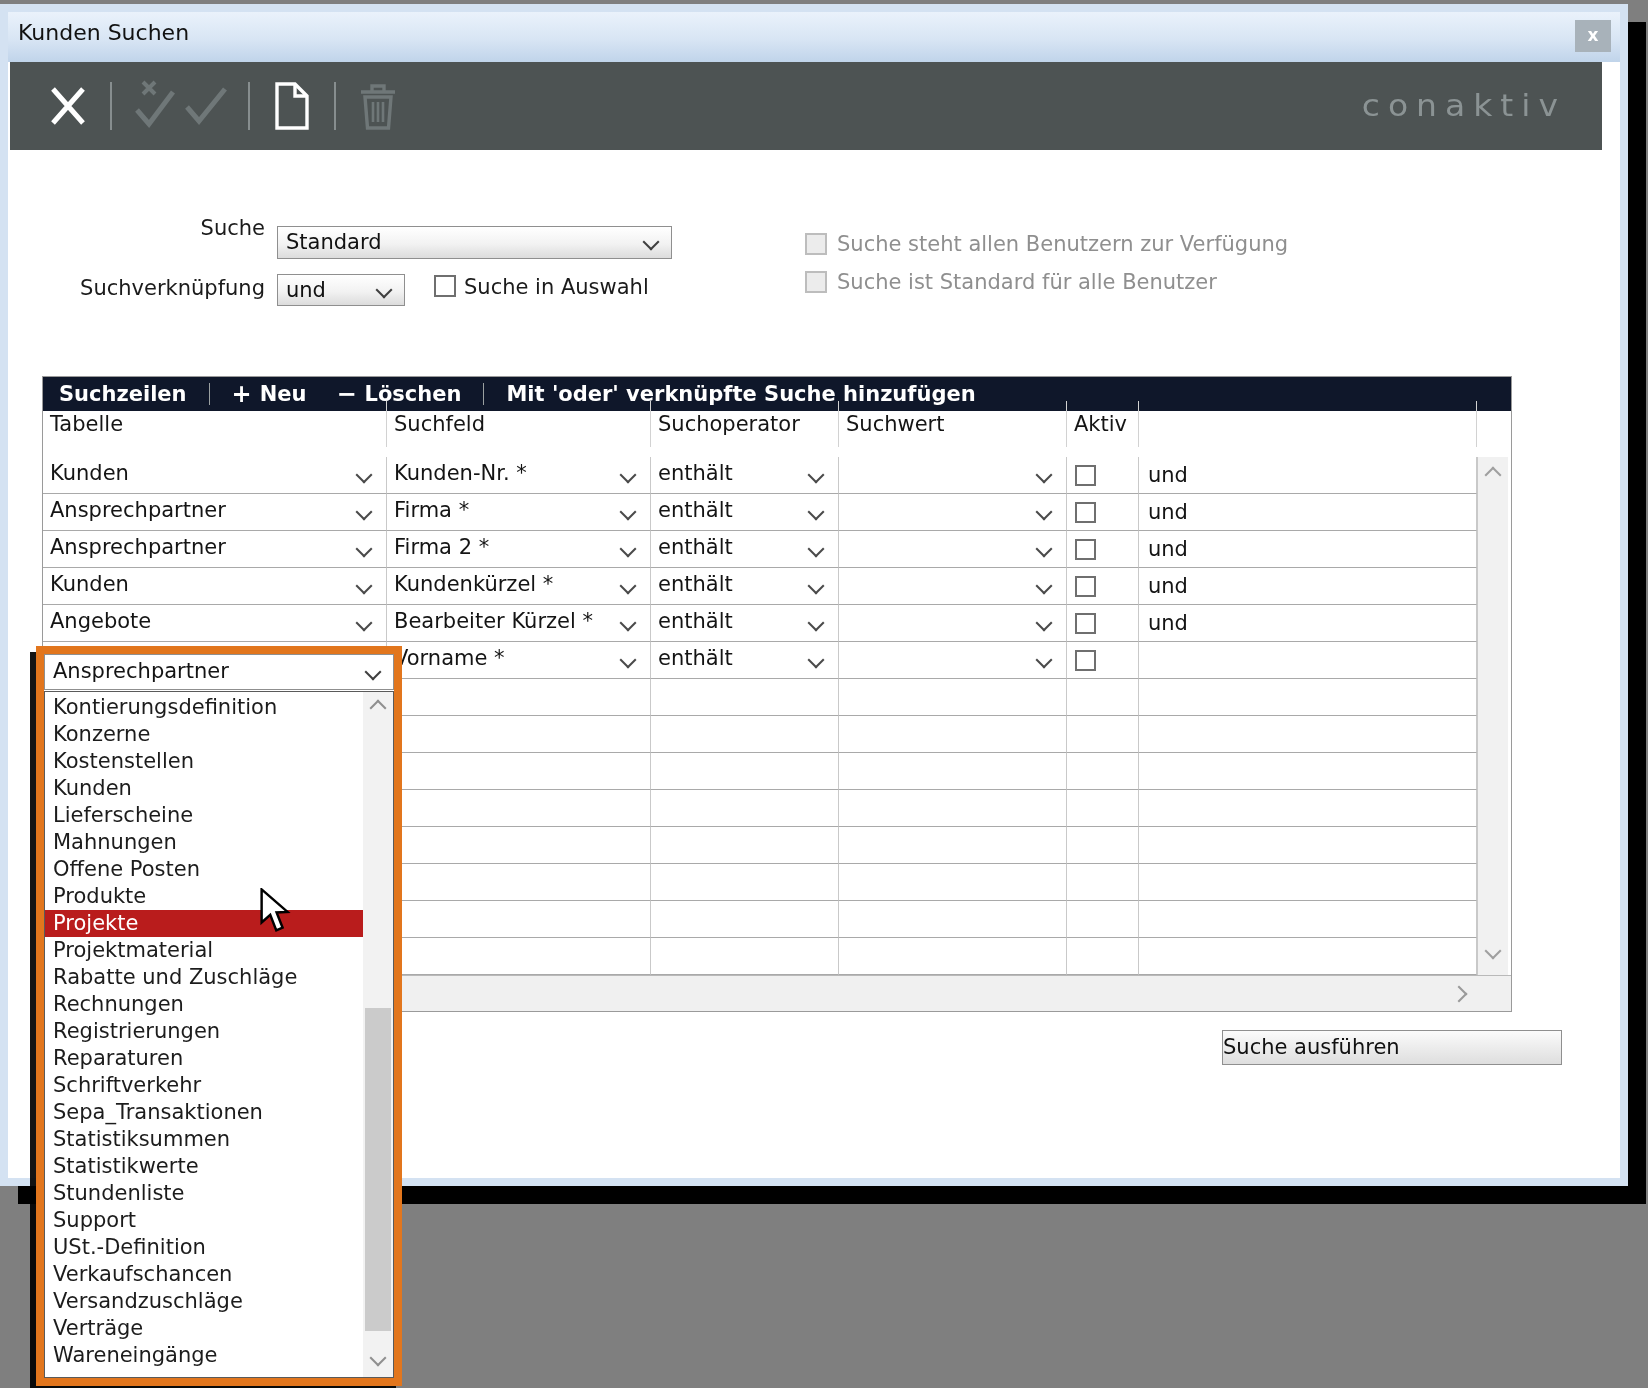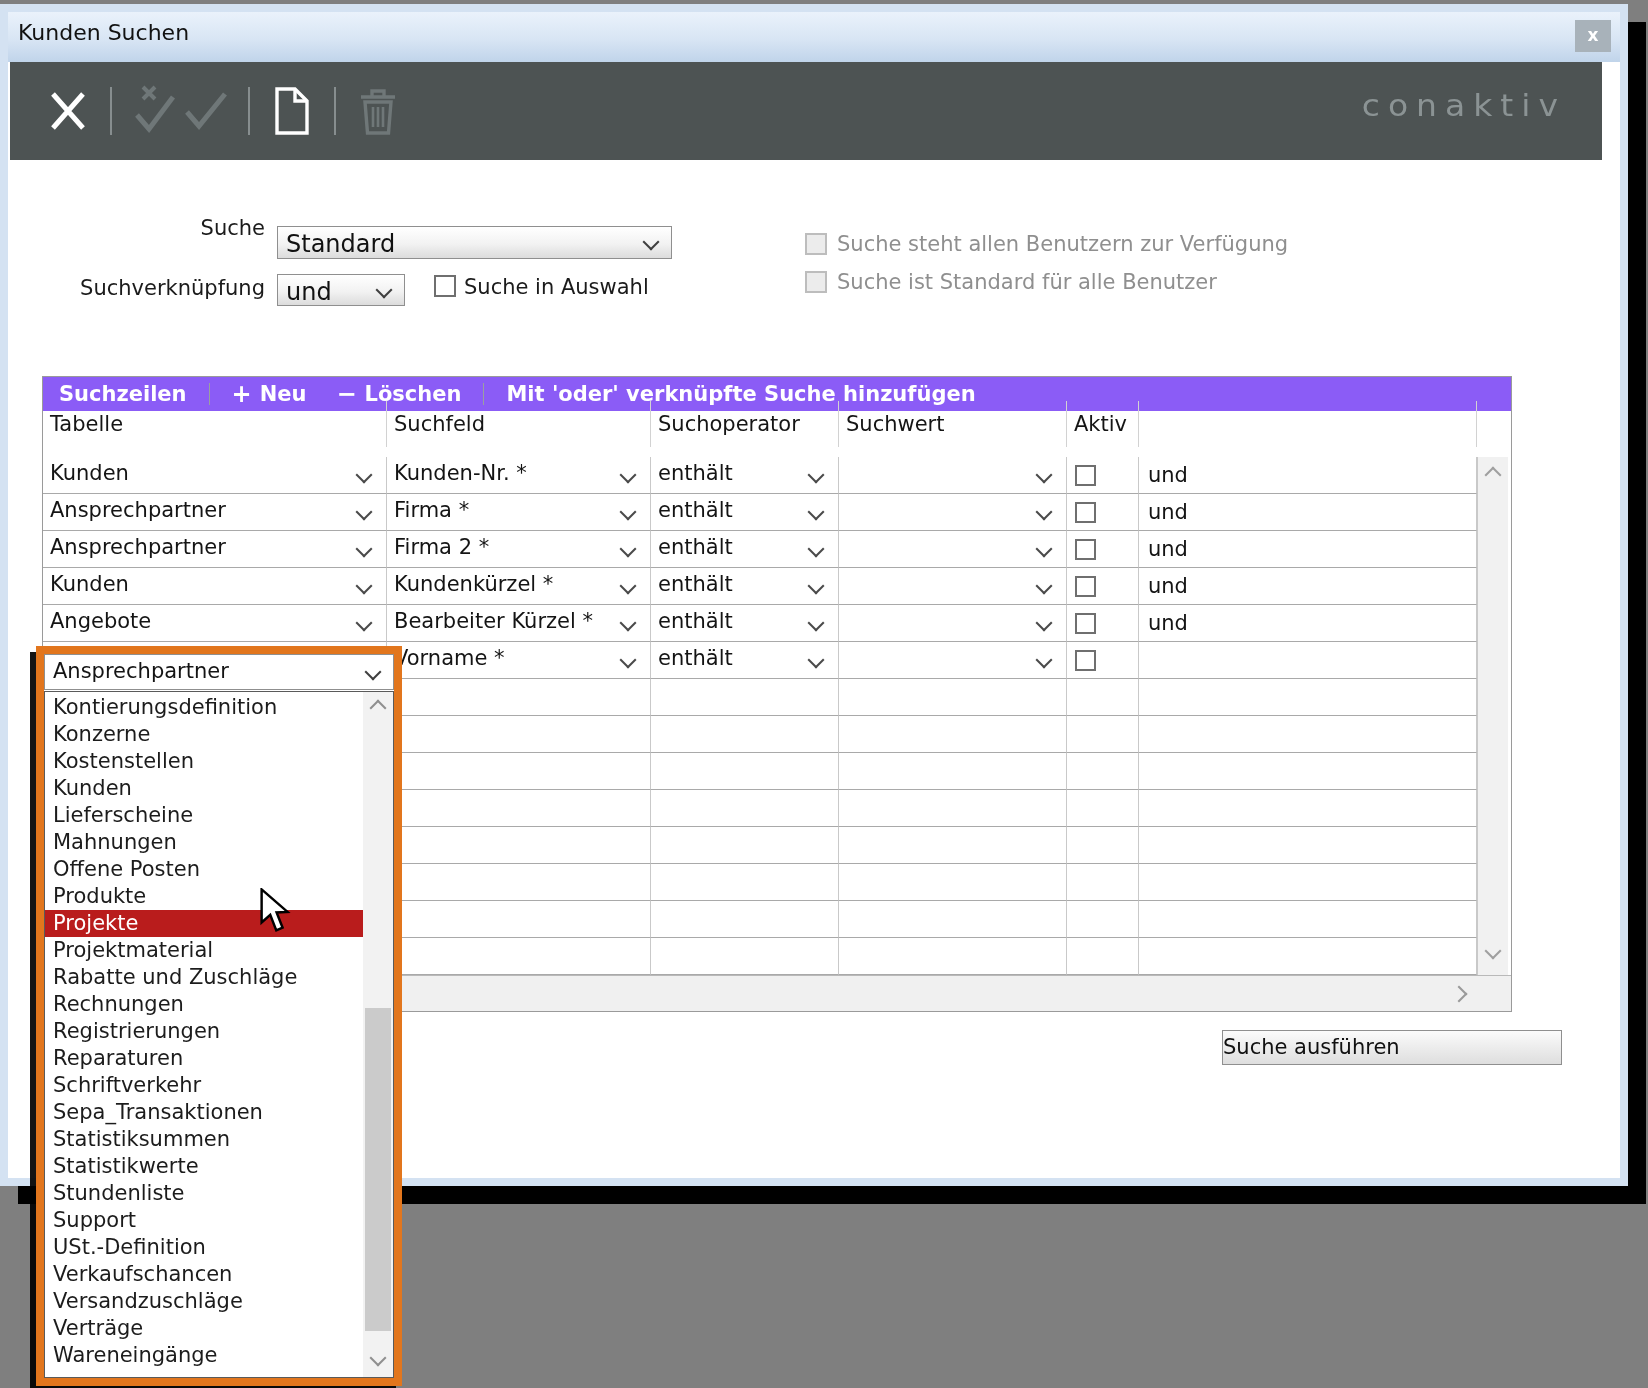--- a/index.html
+++ b/index.html
@@ -9,46 +9,46 @@
   
   .window{position:absolute;left:0;top:4px;width:1628px;height:1182px;box-sizing:border-box;
     background:#ffffff;border:8px solid #d4e2f2;box-shadow:18px 18px 0 #000000;}
   .titlebar{position:absolute;left:0;top:0;width:100%;height:50px;
     background:linear-gradient(180deg,#eaf2fb 0%,#d8e5f4 55%,#c0d4ea 100%);}
   .title{position:absolute;left:10px;top:8px;font-size:22px;color:#121212;}
   .close-btn{position:absolute;left:1567px;top:8px;width:36px;height:32px;background:#a8b2ba;
     color:#ffffff;font-size:17px;font-weight:bold;text-align:center;line-height:31px;cursor:default;}
 
   
-  .toolbar{position:absolute;left:2px;top:50px;width:1592px;height:98px;background:#4d5353;
+  .toolbar{position:absolute;left:2px;top:50px;width:1592px;height:88px;background:#4d5353;
     display:flex;align-items:center;padding-left:32px;box-sizing:border-box;}
   .tb-sep{width:2px;height:48px;background:#878e8f;margin:0 16px;}
   .tb-icon{display:flex;align-items:center;justify-content:center;width:52px;height:56px;}
   .brand{position:absolute;right:36px;top:24px;font-size:33px;color:#8b9394;letter-spacing:8px;
     transform:scaleY(.92);}
 
   
   .flabel{position:absolute;font-size:21px;color:#1b1b1b;white-space:nowrap;}
   .flabel.right{text-align:right;}
   .combo{box-sizing:border-box;border:1px solid #8f8f8f;
     background:linear-gradient(180deg,#ffffff 0%,#f2f2f2 55%,#dcdcdc 100%);
-    font-size:24px;color:#111;position:absolute;padding-left:12px;}
+    font-size:21px;color:#111;position:absolute;padding-left:12px;}
   .combo .ctext{position:absolute;left:8px;top:3px;white-space:nowrap;}
   .chev{display:inline-block;width:10px;height:10px;border-right:2.6px solid #3f3f3f;
     border-bottom:2.6px solid #3f3f3f;transform:rotate(45deg);}
   .combo .chev{position:absolute;right:14px;top:9px;}
   .cb{display:inline-block;width:22px;height:22px;box-sizing:border-box;background:#fff;
     border:2px solid #6f6f6f;}
   .cb.disabled{background:#ececec;border:2px solid #bdbdbd;}
   .flabel.disabled{color:#8f8f8f;}
 
   
   .stable{position:absolute;left:34px;top:364px;width:1470px;height:636px;box-sizing:border-box;
     border:1px solid #9a9a9a;background:#fff;}
-  .darkbar{position:absolute;left:0;top:0;width:100%;height:34px;background:#8b5cf6;
+  .darkbar{position:absolute;left:0;top:0;width:100%;height:34px;background:#0f172a;
     display:flex;align-items:center;color:#fff;font-weight:bold;font-size:21px;box-sizing:border-box;padding-left:16px;}
   .darkbar .dsep{width:1px;height:22px;background:#9aa0a0;margin:0 22px;}
   .plus-glyph,.minus-glyph{font-weight:bold;font-size:24px;margin-right:8px;}
   .hdr-row{position:absolute;left:0;top:24px;width:1434px;height:46px;display:grid;
     grid-template-columns:344px 264px 188px 228px 72px 338px;font-size:21px;color:#151515;}
   .hdr-cell{border-right:1px solid #d2d2d2;padding-left:7px;line-height:46px;box-sizing:border-box;overflow:hidden;}
   .trows{position:absolute;left:0;top:80px;width:1434px;}
   .trow{display:grid;grid-template-columns:344px 264px 188px 228px 72px 338px;height:37px;}
   .cell{border-right:1px solid #c9c9c9;border-bottom:1px solid #a9a9a9;box-sizing:border-box;
     position:relative;font-size:21px;color:#141414;overflow:hidden;}

